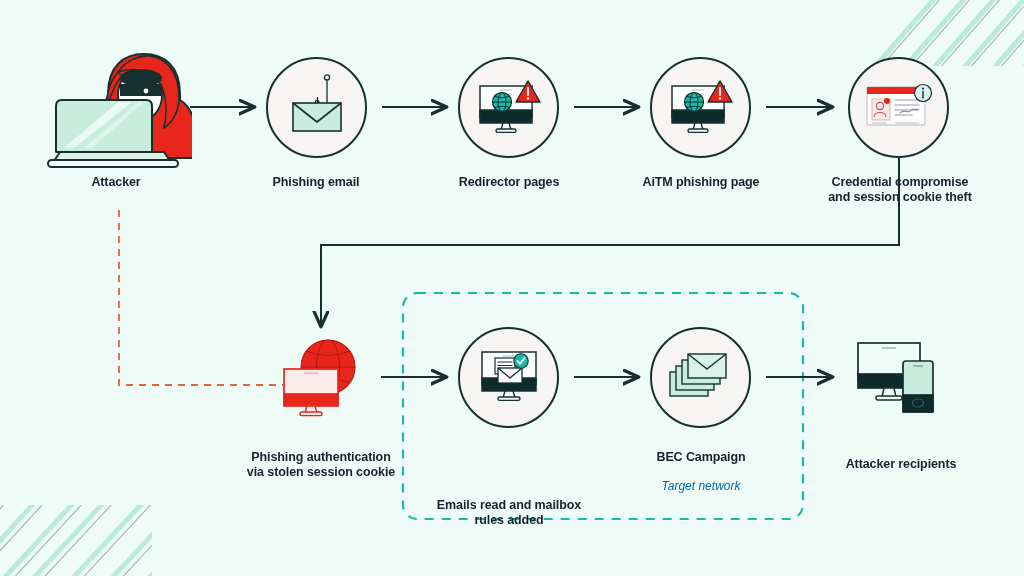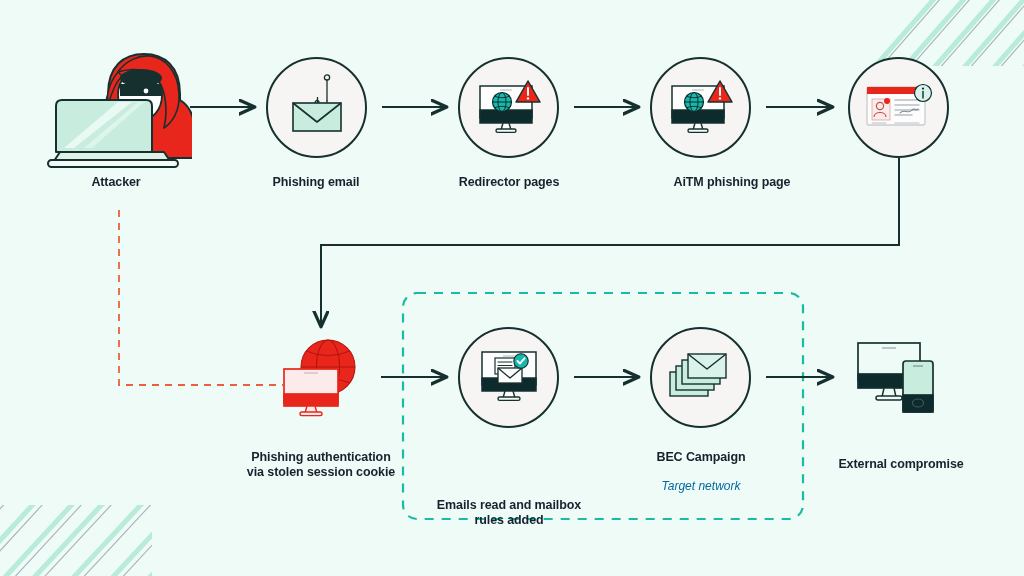--- a/index.html
+++ b/index.html
@@ -210,21 +210,21 @@
       <circle cx="27" cy="27" r="9.5" fill="#17b8ab" stroke="#0d2b2c" stroke-width="1.2"></circle>
       <ellipse cx="27" cy="27" rx="4" ry="9.5" fill="none" stroke="#0d2b2c" stroke-width="1"></ellipse>
       <line x1="17.5" y1="27" x2="36.5" y2="27" stroke="#0d2b2c" stroke-width="1"></line>
       <path d="M19,21 Q27,24.5 35,21" fill="none" stroke="#0d2b2c" stroke-width="0.9"></path>
       <path d="M19,33 Q27,29.5 35,33" fill="none" stroke="#0d2b2c" stroke-width="0.9"></path>
       <path d="M53,6 L65,27 L41,27 Z" fill="#e8261c" stroke="#16302f" stroke-width="1.5" stroke-linejoin="round"></path>
       <line x1="53" y1="13" x2="53" y2="20" stroke="#fdfdfd" stroke-width="1.9" stroke-linecap="round"></line>
       <circle cx="53" cy="23.4" r="1.2" fill="#fdfdfd"></circle>
     </svg>
   </div>
-  <div class="label" style="left:661px;top:175px;width:142px;">AiTM phishing page</div>
+  <div class="label" style="left:630px;top:175px;width:142px;">AiTM phishing page</div>
 
   <div class="circle" style="left:848px;top:57px;width:101px;height:101px;"></div>
   <div class="node" style="left:864px;top:80px;width:72px;height:56px;">
     <svg width="72" height="56" viewBox="0 0 72 56">
 
       <rect x="3" y="7" width="58" height="38" rx="2" fill="#fdfdfd" stroke="#c9cdcd" stroke-width="1.3"></rect>
       <rect x="3" y="7" width="58" height="7" fill="#e8261c"></rect>
 
       <rect x="8" y="19" width="18" height="21" fill="#fbeceb" stroke="#d9a6a2" stroke-width="0.8"></rect>
       <circle cx="16" cy="26" r="3.6" fill="none" stroke="#c0504a" stroke-width="1.2"></circle>
@@ -239,20 +239,24 @@
         <line x1="8" y1="43" x2="22" y2="43" stroke-width="1"></line>
         <line x1="31" y1="43" x2="55" y2="43" stroke-width="1"></line>
       </g>
 
       <path d="M36,33 C40,28 44,35 48,30 C50,27.5 52,31 54,29" fill="none" stroke="#7d8b94" stroke-width="1.1" stroke-linecap="round"></path>
 
       <circle cx="59" cy="13" r="8.5" fill="#d9f3ec" stroke="#0d2b2c" stroke-width="1.2"></circle>
       <circle cx="59" cy="8.6" r="1.1" fill="#0d2b2c"></circle>
       <line x1="59" y1="11.5" x2="59" y2="18" stroke="#0d2b2c" stroke-width="1.4" stroke-linecap="round"></line>
     </svg>
+  </div>
+  <div class="label" style="left:820px;top:175px;width:160px;">
+    <span>Credential compromise</span><br>
+    <span>and session cookie theft</span>
   </div>
 
   <div class="node" style="left:275px;top:337px;width:92px;height:82px;">
     <svg width="92" height="82" viewBox="0 0 92 82">
 
       <circle cx="53" cy="30" r="27" fill="#e8261c" stroke="#b3140d" stroke-width="1.1"></circle>
       <ellipse cx="53" cy="30" rx="11.5" ry="27" fill="none" stroke="#b3140d" stroke-width="1.1"></ellipse>
       <line x1="26" y1="30" x2="80" y2="30" stroke="#b3140d" stroke-width="1.1"></line>
       <path d="M31,14 Q53,23 75,14" fill="none" stroke="#b3140d" stroke-width="1"></path>
       <path d="M31,46 Q53,37 75,46" fill="none" stroke="#b3140d" stroke-width="1"></path>
@@ -321,15 +325,15 @@
       <path d="M29,50 L39,50 L41,59 L27,59 Z" fill="#eefbf7" stroke="#16302f" stroke-width="1.5"></path>
       <rect x="21" y="58" width="26" height="4" rx="2" fill="#eefbf7" stroke="#16302f" stroke-width="1.5"></rect>
 
       <rect x="48" y="23" width="30" height="51" rx="3" fill="#c8ecdd" stroke="#16302f" stroke-width="1.7"></rect>
       <rect x="48" y="57" width="30" height="17" rx="0" fill="#0d2b2c" stroke="#16302f" stroke-width="1.7"></rect>
       <path d="M48,71 L48,71 Q48,74 51,74 L75,74 Q78,74 78,71 L78,57 L48,57 Z" fill="#0d2b2c"></path>
       <line x1="58" y1="28" x2="68" y2="28" stroke="#7d9a95" stroke-width="1.3"></line>
       <ellipse cx="63" cy="65" rx="5.5" ry="4" fill="none" stroke="#3d5a58" stroke-width="1.2"></ellipse>
     </svg>
   </div>
-  <div class="label" style="left:828px;top:457px;width:146px;">External compromise</div>
+  <div class="label" style="left:828px;top:457px;width:146px;">Attacker recipients</div>
 
 </div>
 
 </body></html>

